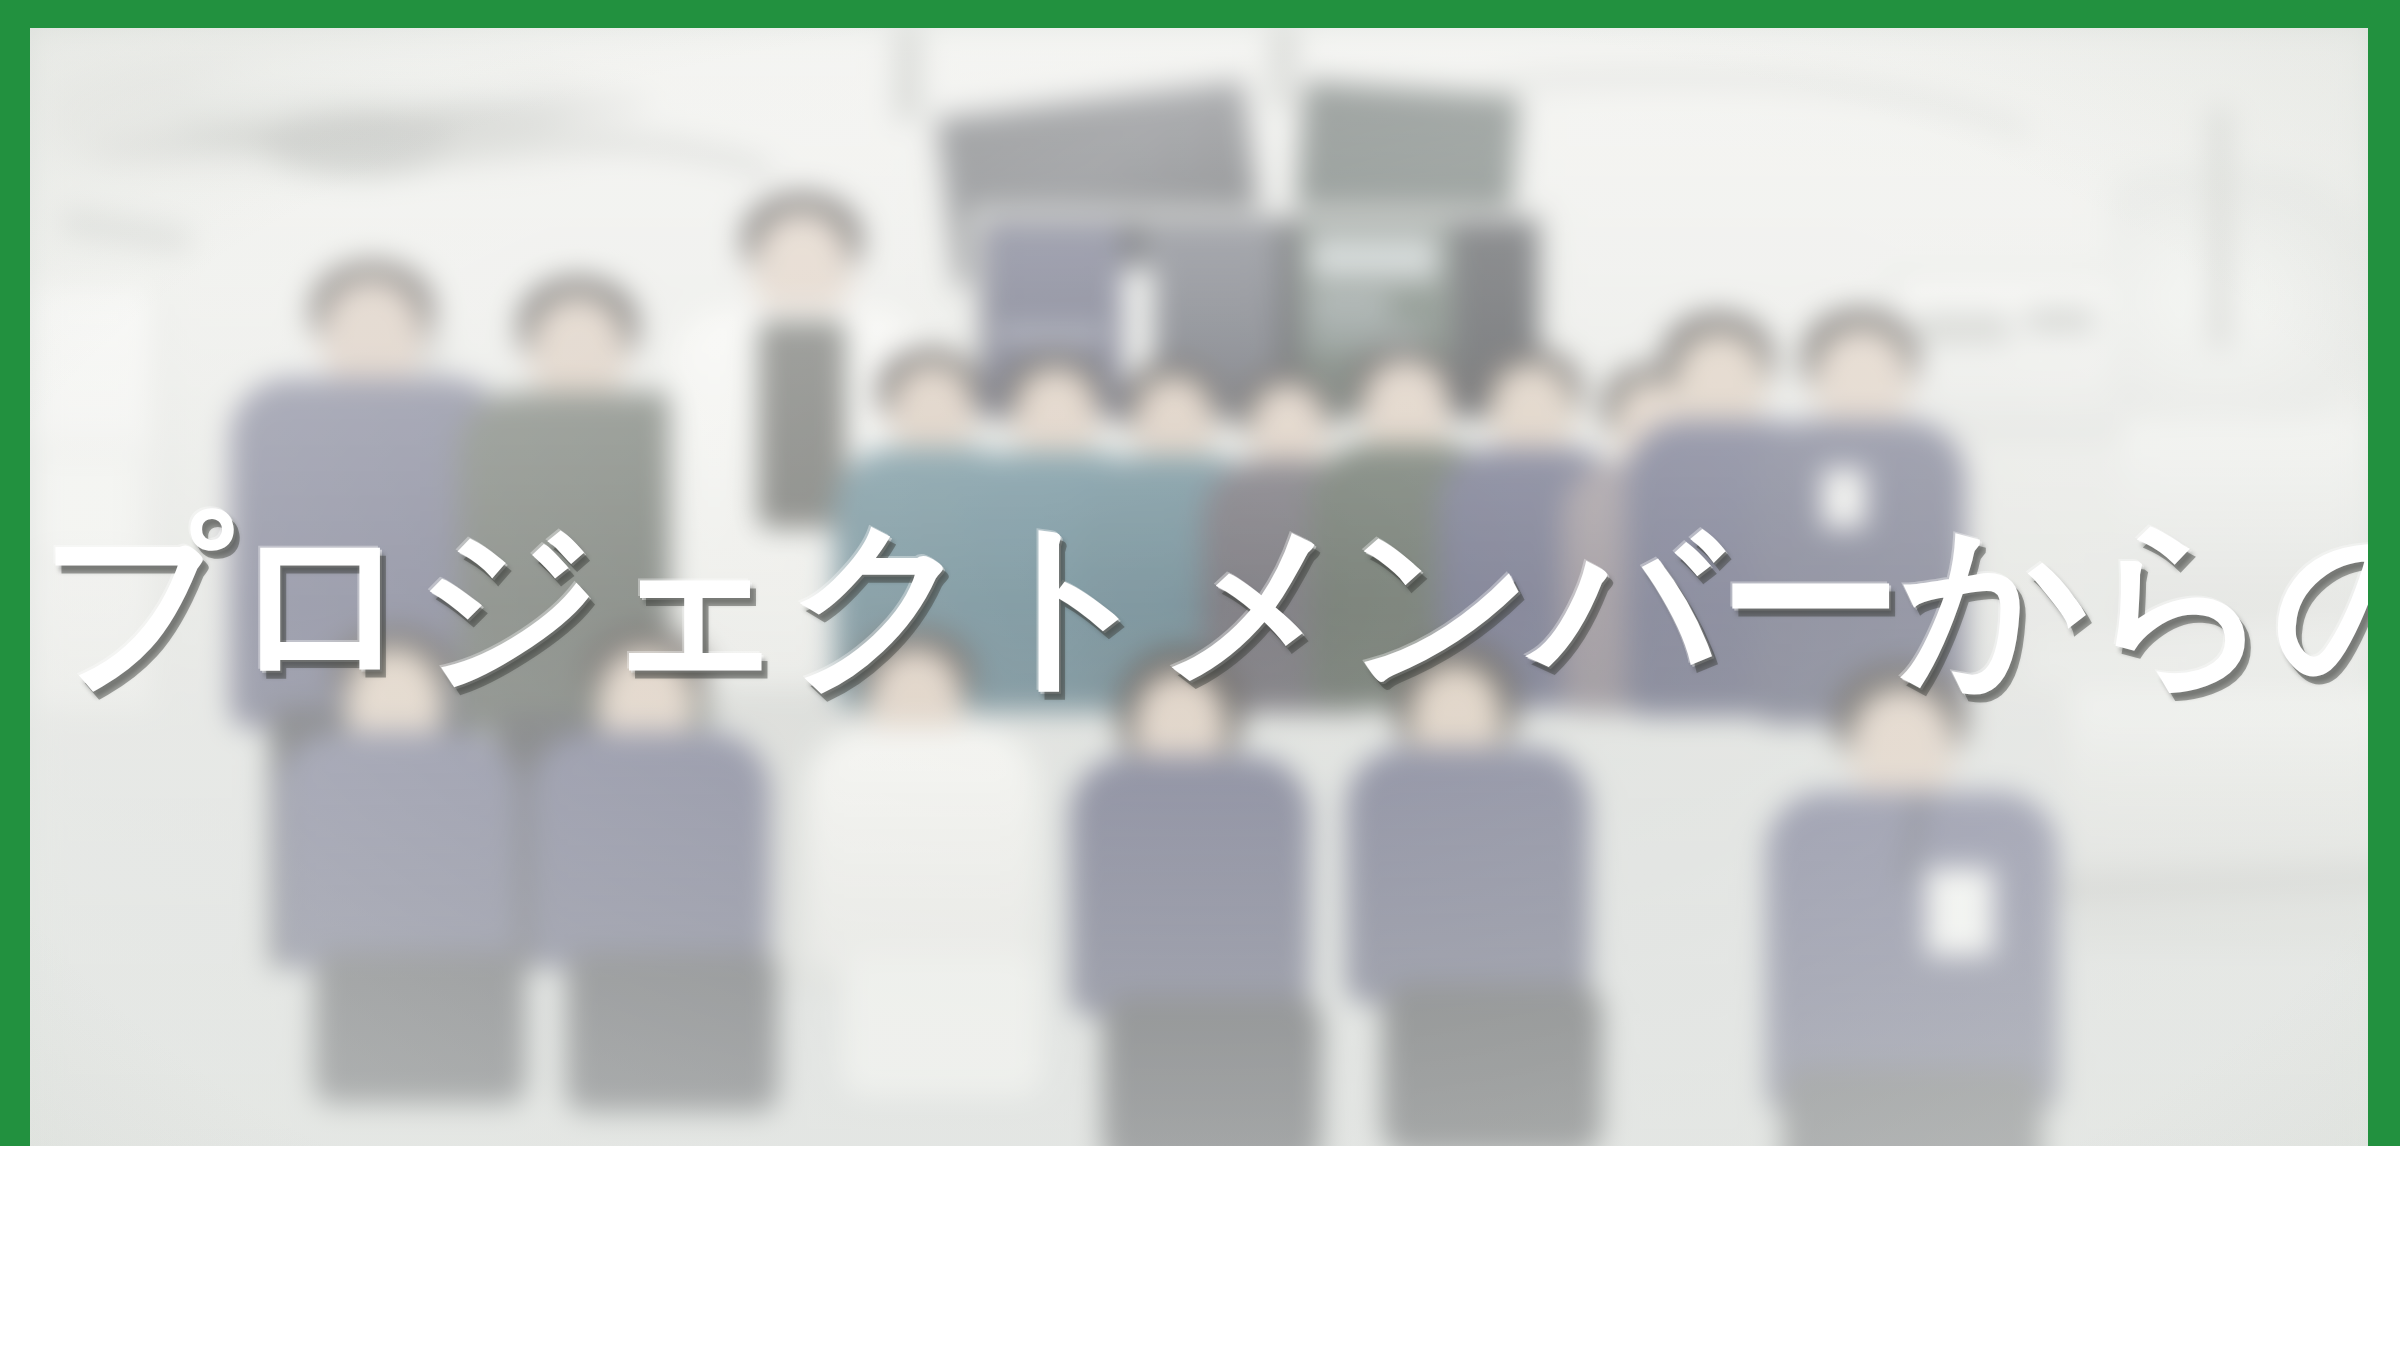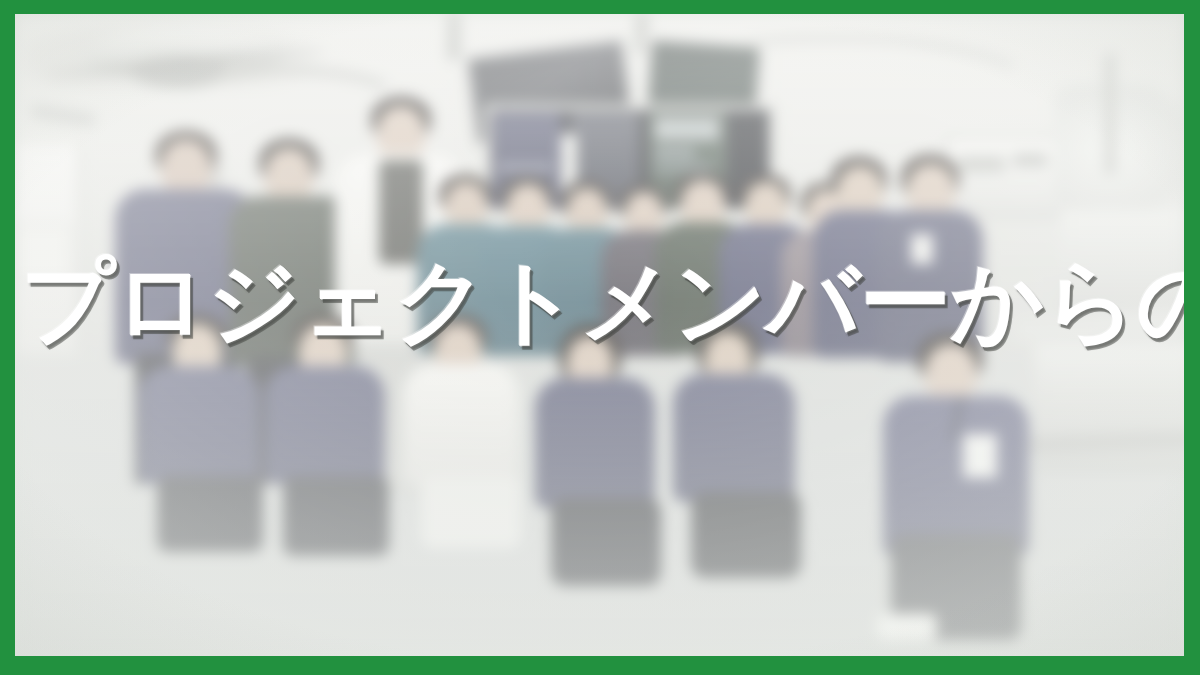--- a/index.html
+++ b/index.html
@@ -8,21 +8,21 @@
   html, body {
     width:1200px; height:675px;
     overflow:hidden;
     background:#ffffff;
     font-family:"Liberation Sans","DejaVu Sans",sans-serif;
   }
 
   
   #banner {
     position:relative;
-    width:1200px; height:675px;
+    width:1200px; height:573px;
     background:#22913f;
     overflow:hidden;
   }
 
   
   #photo-plate {
     position:absolute;
     left:15px; top:14px;
     width:1169px; height:642px;
     overflow:hidden;

